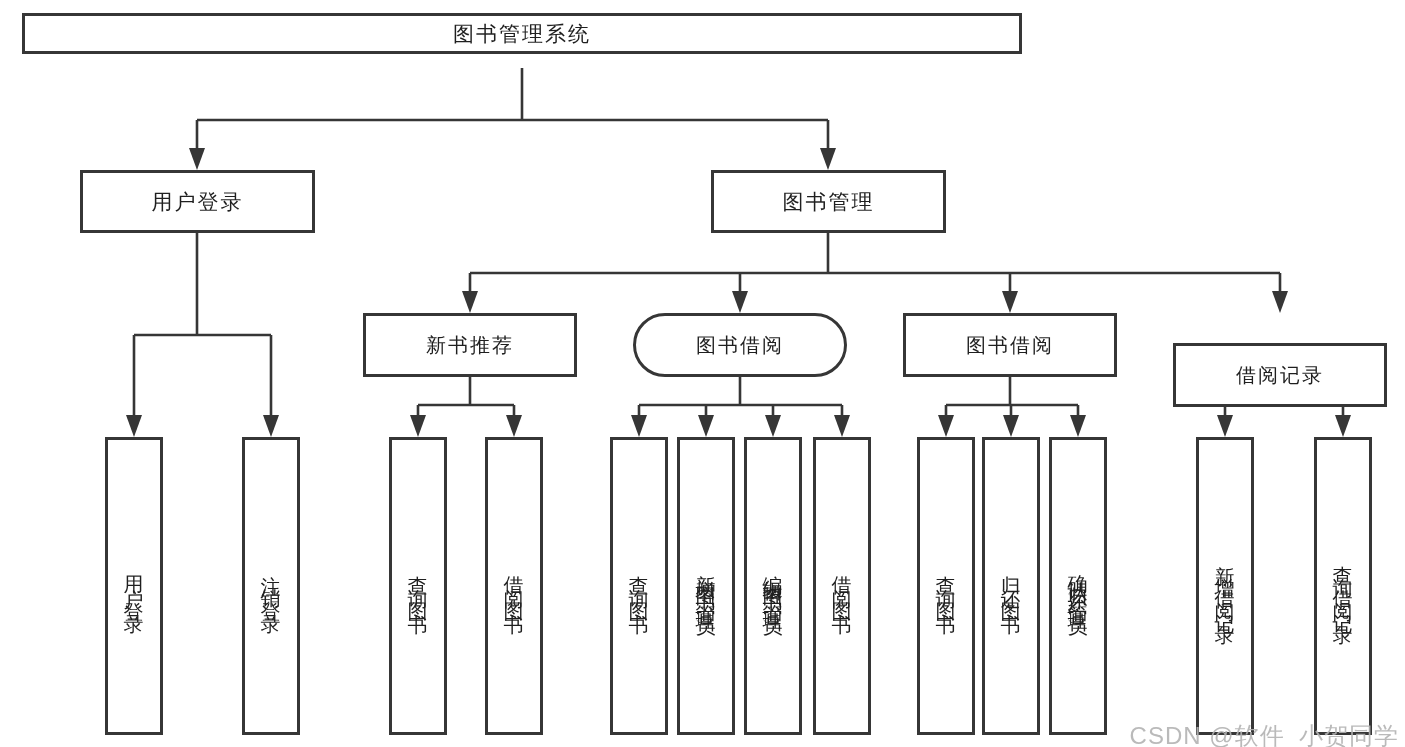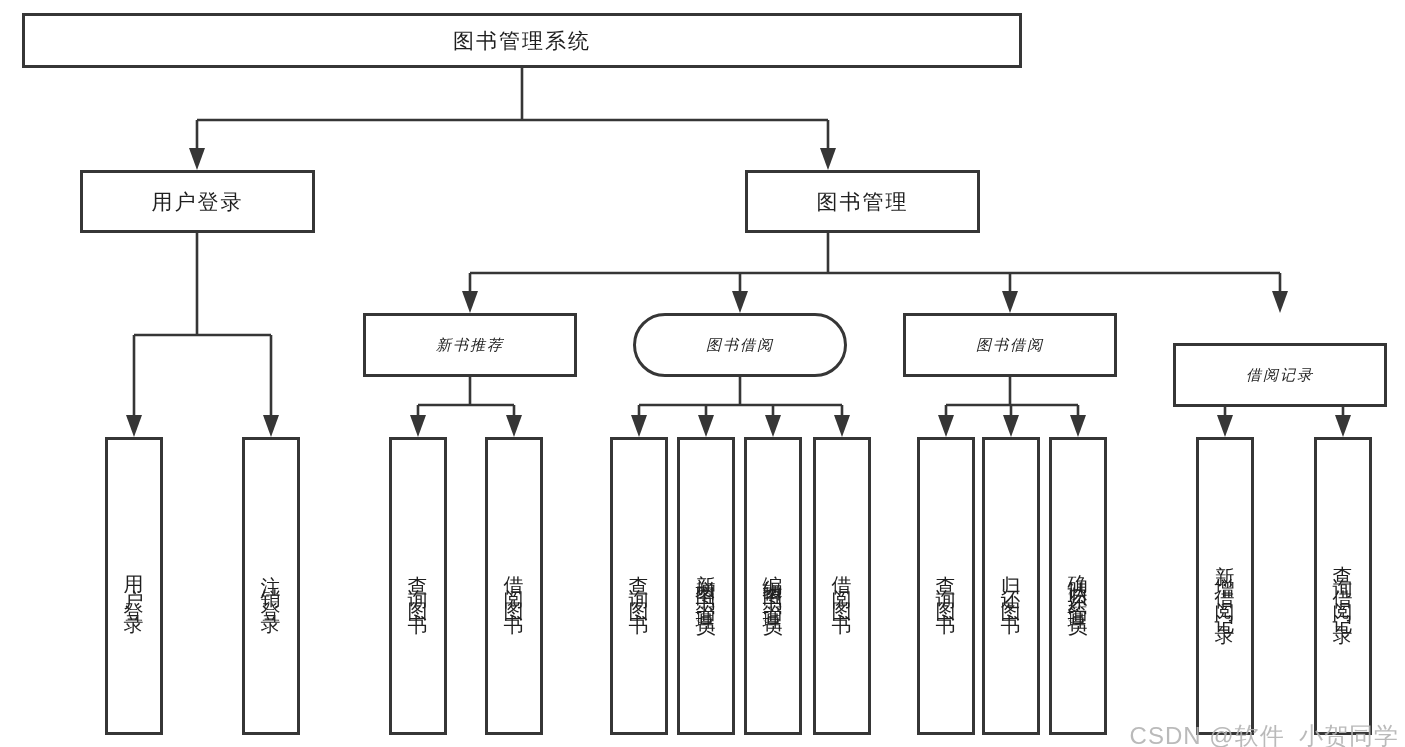--- a/index.html
+++ b/index.html
@@ -21,23 +21,23 @@
     position:absolute;
     box-sizing:border-box;
     background:var(--box-bg);
     border:3px solid var(--line);
     display:flex;
     align-items:center;
     justify-content:center;
     color:var(--text);
     z-index:2;
   }
-  .lvl1{left:22px;top:13px;width:1000px;height:55px;font-size:21px;letter-spacing:2px;}
+  .lvl1{left:22px;top:13px;width:1000px;height:41px;font-size:21px;letter-spacing:2px;}
   .lvl2{top:170px;height:63px;font-size:21px;letter-spacing:2px;}
-  .lvl3{top:313px;height:64px;width:214px;font-size:15px;letter-spacing:2px;font-style:italic;}
+  .lvl3{top:313px;height:64px;width:214px;font-size:20px;letter-spacing:2px;}
   .leaf{top:437px;height:298px;width:58px;font-size:20px;}
   .vtext{
     writing-mode:vertical-rl;
     text-orientation:mixed;
     white-space:nowrap;
     line-height:1;
   }
   .ls13{letter-spacing:13px;}
   .ls12{letter-spacing:12px;}
   .ls6{letter-spacing:6px;}
@@ -98,21 +98,21 @@
     </g>
   </svg>
 
   <div class="node lvl1">
     <span>图书管理系统</span>
   </div>
 
   <div class="node lvl2" style="left:80px;width:235px;">
     <span>用户登录</span>
   </div>
-  <div class="node lvl2" style="left:745px;width:235px;">
+  <div class="node lvl2" style="left:711px;width:235px;">
     <span>图书管理</span>
   </div>
 
   <div class="node lvl3" style="left:363px;">
     <span>新书推荐</span>
   </div>
   <div class="node lvl3" style="left:633px;border-radius:32px;">
     <span>图书借阅</span>
   </div>
   <div class="node lvl3" style="left:903px;">

